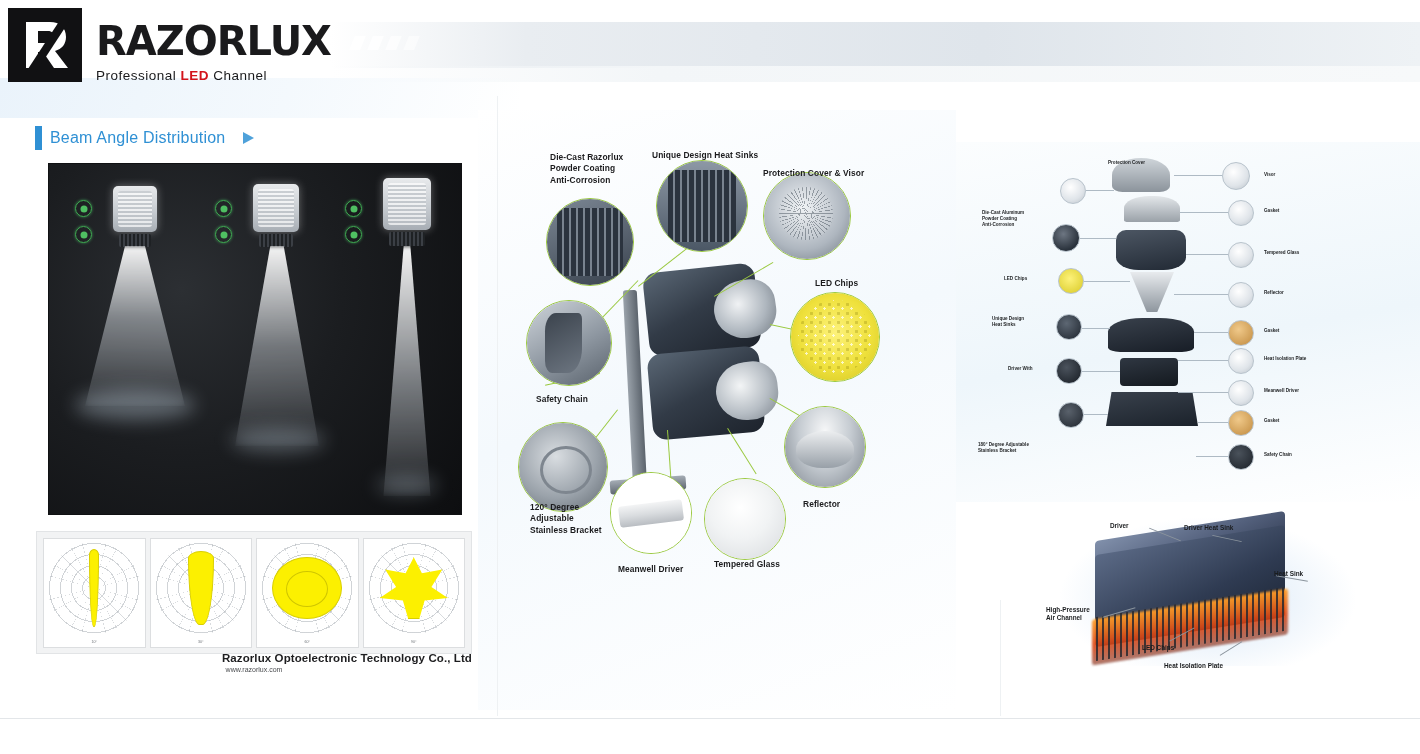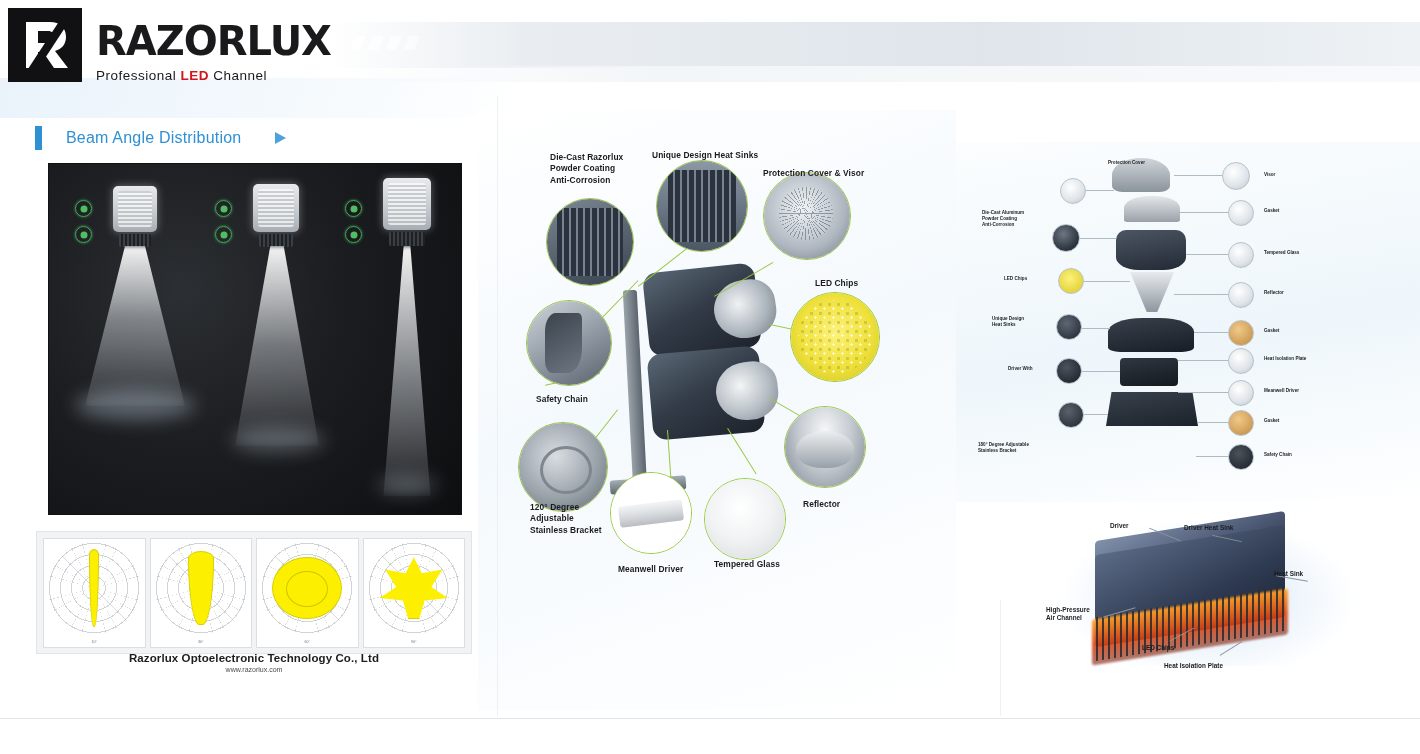--- a/index.html
+++ b/index.html
@@ -98,21 +98,21 @@
     font-family: "Liberation Sans", sans-serif;
   }
   .logo-sub b { color: #d3141b; }
 
   
   .section-head {
     position: absolute;
     left: 35px; top: 126px;
     display: flex;
     align-items: center;
-    gap: 24px;
+    gap: 8px;
   }
   .section-bar {
     width: 7px; height: 24px;
     background: #2f90d4;
   }
   .section-title {
     font-size: 16px;
     color: #2f90d4;
     letter-spacing: .2px;
   }
@@ -255,21 +255,21 @@
     text-align: center;
     font-size: 3.6px;
     color: #6d7277;
   }
 
   
   .company-line {
     position: absolute;
     left: 36px; top: 652px;
     width: 436px;
-    text-align: center;
+    text-align: right;
     font-size: 11.5px;
     font-weight: bold;
     color: #1d1d1f;
     letter-spacing: .1px;
   }
   .company-site {
     position: absolute;
     left: 36px; top: 666px;
     width: 436px;
     text-align: center;

